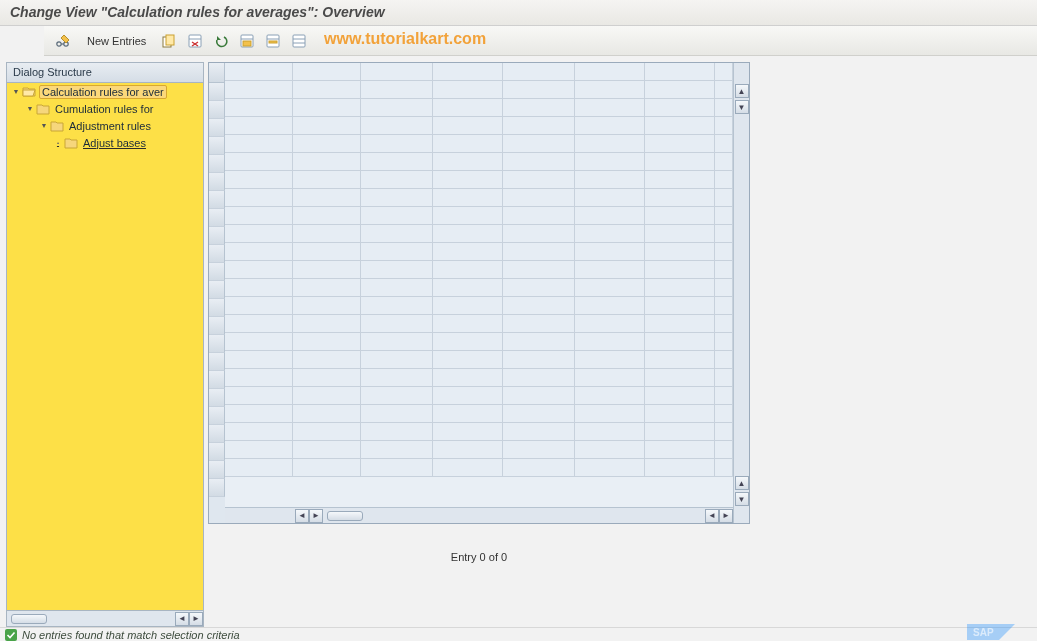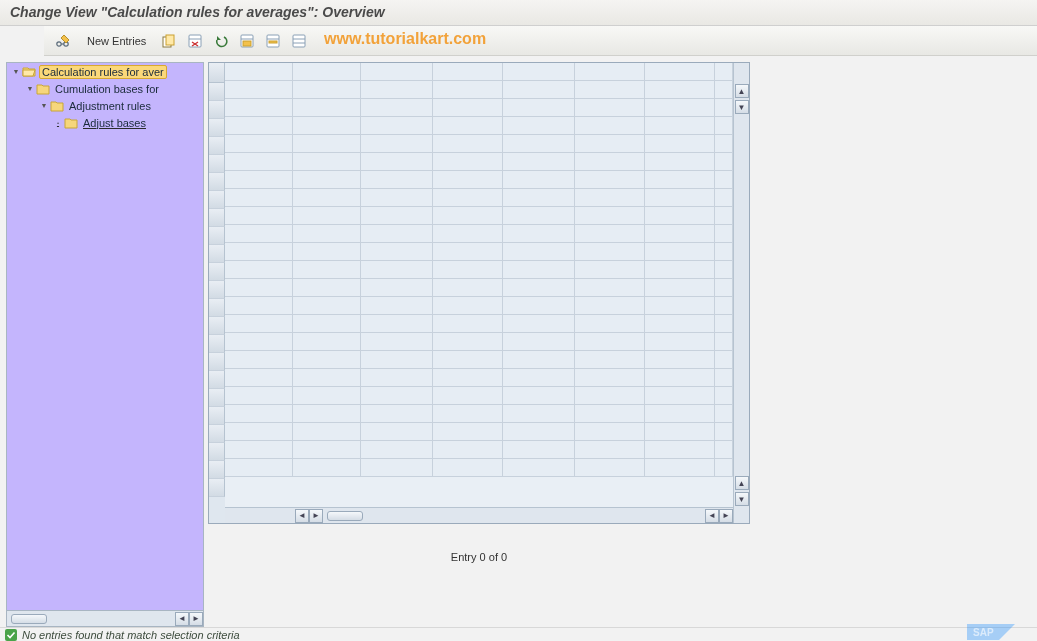--- a/index.html
+++ b/index.html
@@ -84,21 +84,21 @@
     height:20px;
     background: linear-gradient(#e8edf2,#d5dde6);
     border-bottom:1px solid #a8b5c2;
     padding:3px 6px;
     font-size:11px;
     color:#2a3a4a;
   }
   .tree-body {
     flex:1;
     overflow:hidden;
-    background:#c4b5fd;
+    background:#fde047;
     position:relative;
   }
   .tree-node {
     display:flex;
     align-items:center;
     height:17px;
     padding-left:4px;
     white-space:nowrap;
     cursor: default;
   }
@@ -371,39 +371,40 @@
       <line x1="1" y1="5" x2="13" y2="5" stroke="#8aa0b6"></line>
       <line x1="1" y1="9" x2="13" y2="9" stroke="#8aa0b6"></line>
     </svg>
   </button>
   <span class="watermark">www.tutorialkart.com</span>
 </div>
 
 <div class="workarea">
 
   <div class="tree-panel">
+    <div class="tree-header">Dialog Structure</div>
     <div class="tree-body" id="tree-body">
         <div class="tree-node sel" style="padding-left: 4px;">
           <span class="exp" style="font-size: 7px;">▼</span>
           <span class="icon folder-open">
             <svg width="14" height="12" viewBox="0 0 14 12">
               <path d="M1 2h5l1 1h6v7H1z" fill="#f6d67c" stroke="#c9a637"></path>
               <path d="M1 4h12l-2 6H1z" fill="#ffe9a8" stroke="#c9a637"></path>
             </svg>
           </span>
           <span class="lbl">Calculation rules for aver</span>
         </div>
         <div class="tree-node" style="padding-left: 18px;">
           <span class="exp" style="font-size: 7px;">▼</span>
           <span class="icon folder-closed">
             <svg width="14" height="12" viewBox="0 0 14 12">
               <path d="M1 2h5l1 1h6v8H1z" fill="#f6d67c" stroke="#c9a637"></path>
             </svg>
           </span>
-          <span class="lbl">Cumulation bases for</span>
+          <span class="lbl">Cumulation rules for</span>
         </div>
         <div class="tree-node" style="padding-left: 32px;">
           <span class="exp" style="font-size: 7px;">▼</span>
           <span class="icon folder-closed">
             <svg width="14" height="12" viewBox="0 0 14 12">
               <path d="M1 2h5l1 1h6v8H1z" fill="#f6d67c" stroke="#c9a637"></path>
             </svg>
           </span>
           <span class="lbl">Adjustment rules</span>
         </div>

